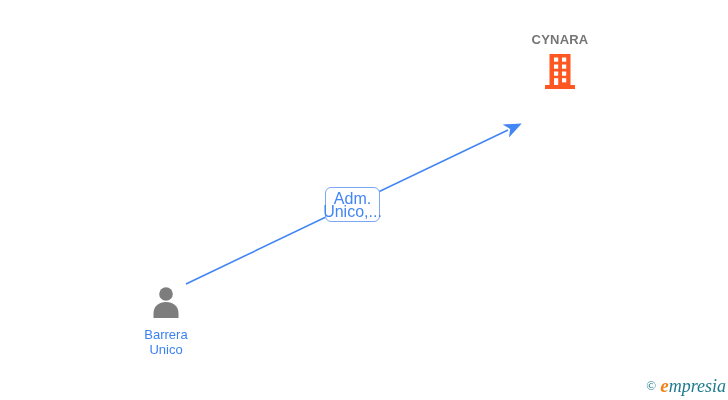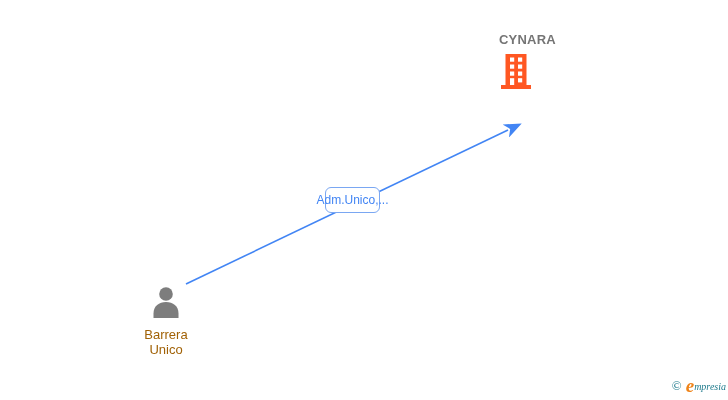--- a/index.html
+++ b/index.html
@@ -2,46 +2,46 @@
 <html><head>
 <meta charset="utf-8">
 <style>
   html,body{margin:0;padding:0;background:#ffffff;}
   .canvas{
     position:relative;width:728px;height:400px;background:#ffffff;
     overflow:hidden;font-family:"Liberation Sans", sans-serif;
   }
   .edge-svg{position:absolute;left:0;top:0;width:728px;height:400px;pointer-events:none;}
   .edge-label{
-    position:absolute;left:325px;top:187px;width:55px;height:26px;
+    position:absolute;left:325px;top:187px;width:55px;height:35px;
     background:#ffffff;border:1.5px solid #7aa7f2;border-radius:6px;
-    box-sizing:border-box;display:flex;flex-direction:row;
+    box-sizing:border-box;display:flex;flex-direction:column;
     align-items:center;justify-content:center;
-    color:#4285F4;font-size:12px;line-height:13px;text-align:center;
+    color:#4285F4;font-size:16px;line-height:13px;text-align:center;
     cursor:pointer;
   }
-  .company-node{position:absolute;left:499px;top:33px;width:122px;text-align:left;cursor:pointer;}
+  .company-node{position:absolute;left:499px;top:33px;width:122px;text-align:center;cursor:pointer;}
   .company-name{
     color:#757575;font-size:13px;font-weight:bold;line-height:14px;
     letter-spacing:0.2px;
   }
   .company-icon{margin-top:7px;}
   .person-node{position:absolute;left:106px;top:287px;width:120px;text-align:center;cursor:pointer;}
-  .person-name{color:#a16207;font-size:13px;line-height:15px;margin-top:5px;}
+  .person-name{color:#3b82f6;font-size:13px;line-height:15px;margin-top:5px;}
   .watermark{
     position:absolute;right:2px;bottom:3px;height:22px;
     display:flex;align-items:center;white-space:nowrap;cursor:pointer;
   }
   .wm-copy{
     color:#1e7a8c;font-size:13px;font-family:"Liberation Serif", serif;
     margin-right:4px;
   }
   .wm-brand{font-family:"Liberation Serif", serif;font-style:italic;}
   .wm-initial{color:#ef8318;font-size:19px;font-weight:bold;}
-  .wm-rest{color:#1e7a8c;font-size:10px;}
+  .wm-rest{color:#1e7a8c;font-size:18px;}
 </style>
 </head>
 <body>
 
 <div class="canvas">
 
   <svg class="edge-svg" width="728" height="400" viewBox="0 0 728 400" aria-hidden="true">
     <defs>
       <marker id="arrowhead" viewBox="0 0 11 9" refX="1.5" refY="4.5" markerWidth="11" markerHeight="9" orient="auto">
         <path d="M0,0 L11,4.5 L0,9 L3,4.5 Z" fill="#4285F4"></path>

